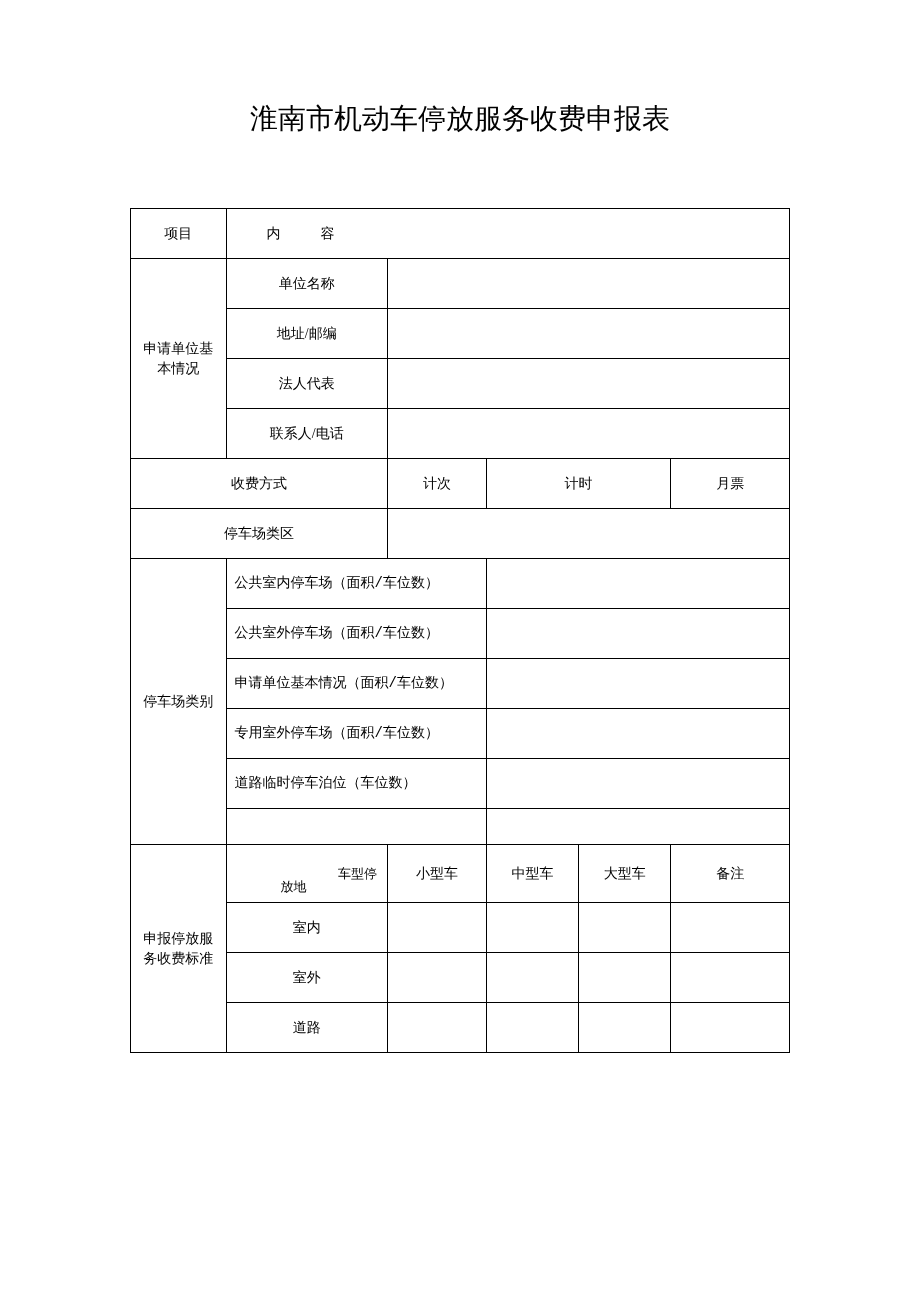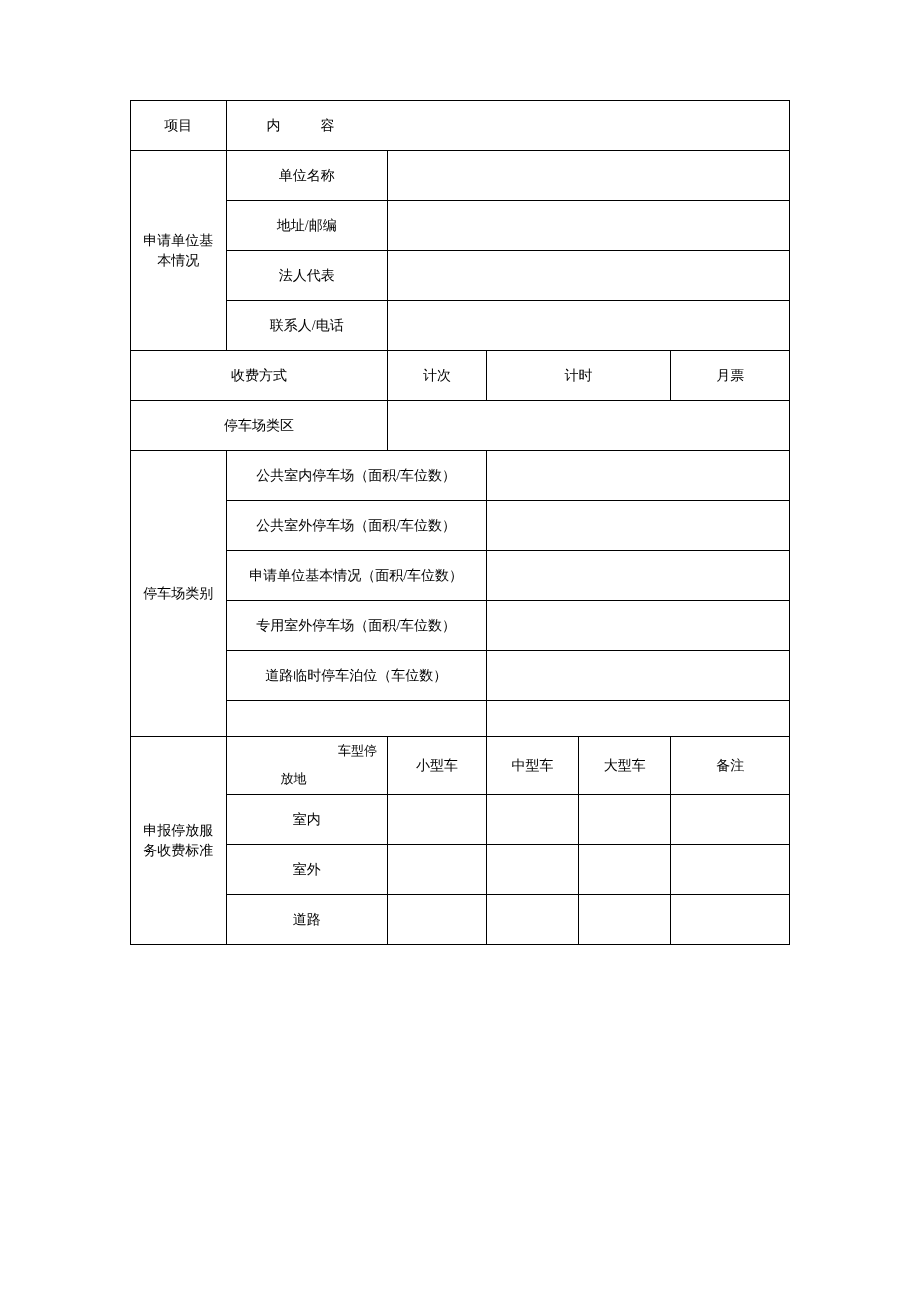--- a/index.html
+++ b/index.html
@@ -50,55 +50,56 @@
       font-size: 14px;
       padding: 6px 8px;
       vertical-align: middle;
       height: 50px;
       line-height: 1.4;
     }
     .center {
       text-align: center;
     }
     .left {
-      text-align: center;
+      text-align: left;
+      font-family: Liberation Mono, monospace;
     }
     .content-header {
       letter-spacing: 40px;
       text-align: left;
       padding-left: 40px;
       margin-top: 24px;
     }
     .short-row td {
       height: 36px;
     }
     .diagonal-cell {
       position: relative;
       padding: 4px 8px;
       height: 58px;
     }
     .diag-top {
       position: absolute;
-      top: 6px;
+      top: 20px;
       right: 10px;
       font-size: 13px;
-      font-family: Liberation Mono, monospace;
     }
     .diag-bottom {
       position: absolute;
       bottom: 6px;
       left: 10px;
       font-size: 13px;
       margin-left: 44px;
     }
   </style>
 </head>
 <body>
 
 <div class="page">
+  <h1 class="title">淮南市机动车停放服务收费申报表</h1>
 
 
   <table>
     <colgroup>
       <col style="width:14.5%">
       <col style="width:19.5%">
       <col style="width:5%">
       <col style="width:15%">
       <col style="width:14%">
       <col style="width:14%">

